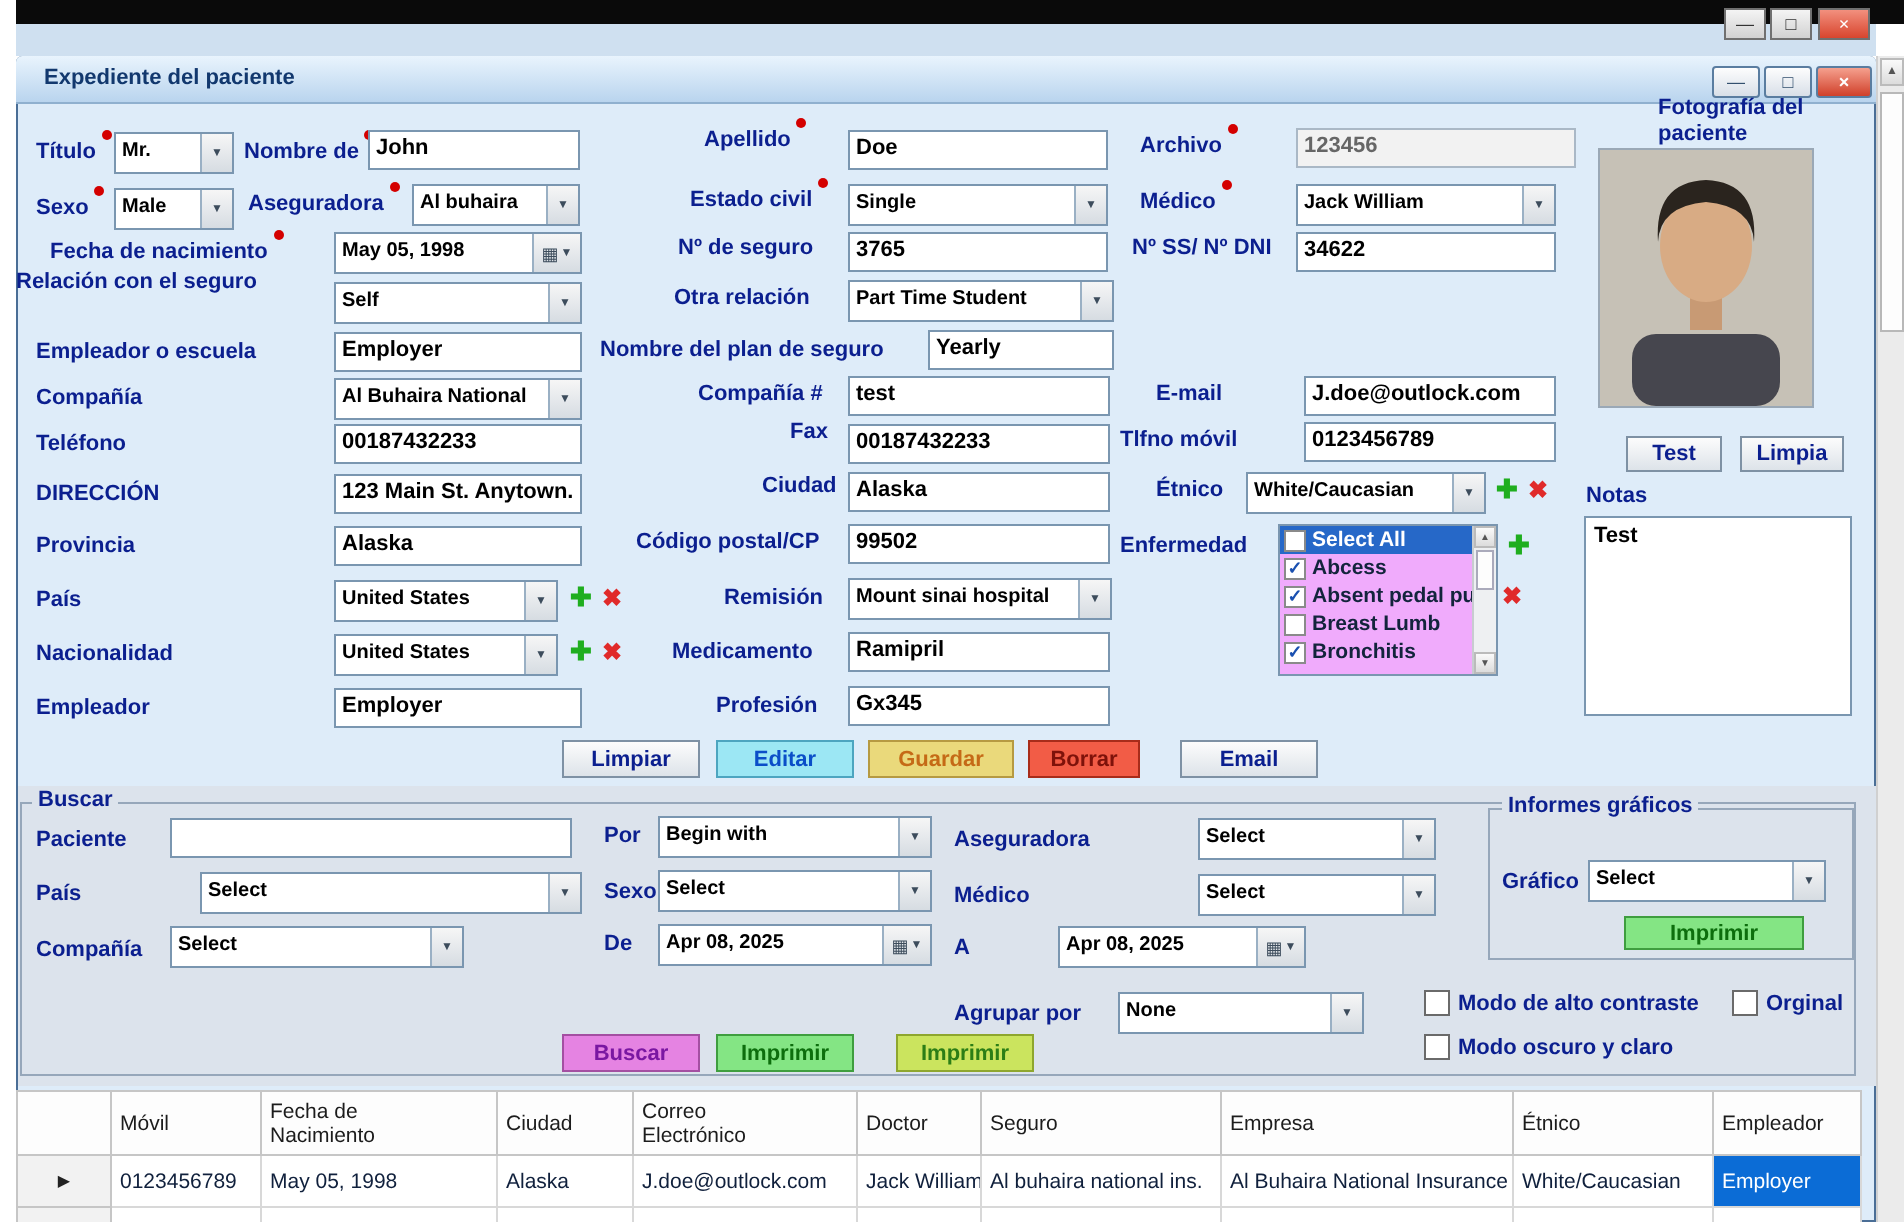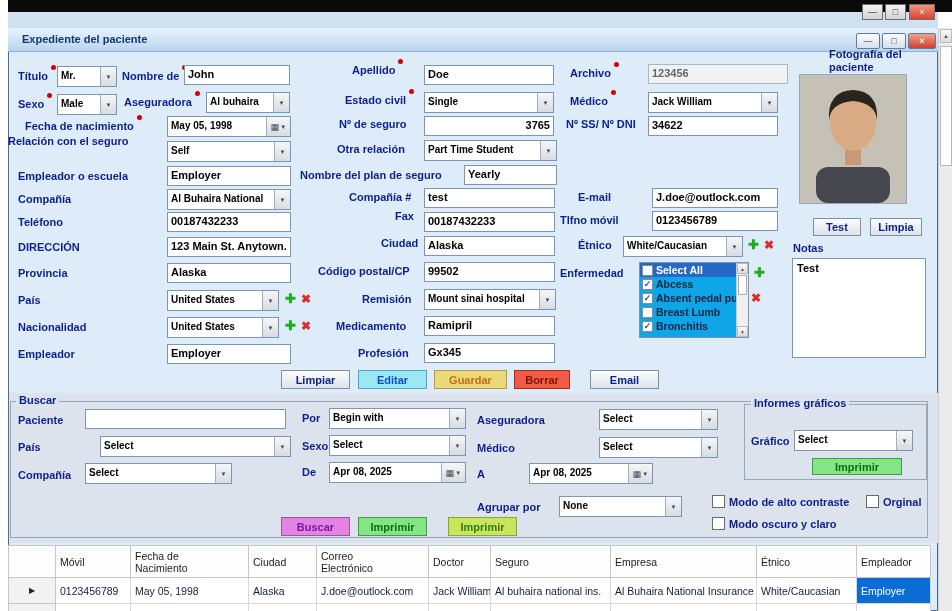--- a/index.html
+++ b/index.html
@@ -41,21 +41,21 @@
   .btn.green  { background:#84e584; border-color:#3f9e3f; color:#0d6e0d; }
   .btn.lime   { background:#cbe45e; border-color:#8ea62e; color:#2c7e16; }
 
   .icon-add { position:absolute; font-size:13px; font-weight:bold; color:#1fae1f; line-height:14px; cursor:default; }
   .icon-del { position:absolute; font-size:12px; font-weight:bold; color:#e02a2a; line-height:14px; cursor:default; }
 
   .grpbox { position:absolute; border:1px solid #96a7ba; }
   .grplbl { position:absolute; font-size:11px; font-weight:bold; color:#0b1f8f; padding:0 3px; white-space:nowrap; }
 
   
-  .listbox { position:absolute; background:#0ea5e9; border:1px solid #7a96b0; overflow:hidden; }
+  .listbox { position:absolute; background:#f0abfc; border:1px solid #7a96b0; overflow:hidden; }
   .li { height:14px; display:flex; align-items:center; gap:3px; padding:0 13px 0 2px; font-size:10.5px; font-weight:bold; color:#13243c; white-space:nowrap; overflow:hidden; }
   .li.sel { background:#2668c8; color:#fff; }
   .li .box { width:11px; height:11px; border:1px solid #8a8a8a; background:#fff; flex:0 0 auto; display:flex; align-items:center; justify-content:center; font-size:9px; line-height:9px; color:#1a50b0; font-weight:bold; }
   .lb-sb { position:absolute; right:0; top:0; bottom:0; width:12px; background:#eef0f2; border-left:1px solid #c8ccd0; }
   .lb-ar { position:absolute; left:0; width:11px; height:11px; font-size:5px; color:#555; display:flex; align-items:center; justify-content:center; background:linear-gradient(#fafafa,#dcdcdc); border:1px solid #bbb; }
   .lb-th { position:absolute; left:1px; width:9px; top:12px; height:20px; background:#fdfdfd; border:1px solid #aab; }
 
   
   .buscar-bg { position:absolute; left:9px; top:393px; width:929px; height:150px; background:#dce3ec; }
   .chkbox { position:absolute; width:13px; height:13px; background:#fff; border:1px solid #6a6a6a; }
@@ -133,21 +133,21 @@
 
   <span class="lbl req" style="left:25px;top:120px;">Fecha de nacimiento</span>
   <div class="dtp" style="left:167px;top:116px;width:124px;">
     <span class="val">May 05, 1998</span>
     <span class="dbtn">
         <span class="cal">▦</span>
         <span class="dar">▼</span>
       </span>
   </div>
   <span class="lbl" style="left:339px;top:118px;">Nº de seguro</span>
-  <div class="txt" style="left:424px;top:116px;width:130px;text-align:right;">3765</div>
+  <div class="txt" style="left:424px;top:116px;width:130px;">3765</div>
   <span class="lbl" style="left:566px;top:118px;">Nº SS/ Nº DNI</span>
   <div class="txt" style="left:648px;top:116px;width:130px;">34622</div>
 
   <span class="lbl" style="left:8px;top:135px;">Relación con el seguro</span>
   <div class="combo" style="left:167px;top:141px;width:124px;">
     <span class="val">Self</span>
     <span class="arw">▼</span>
   </div>
   <span class="lbl" style="left:337px;top:143px;">Otra relación</span>
   <div class="combo" style="left:424px;top:140px;width:133px;">

